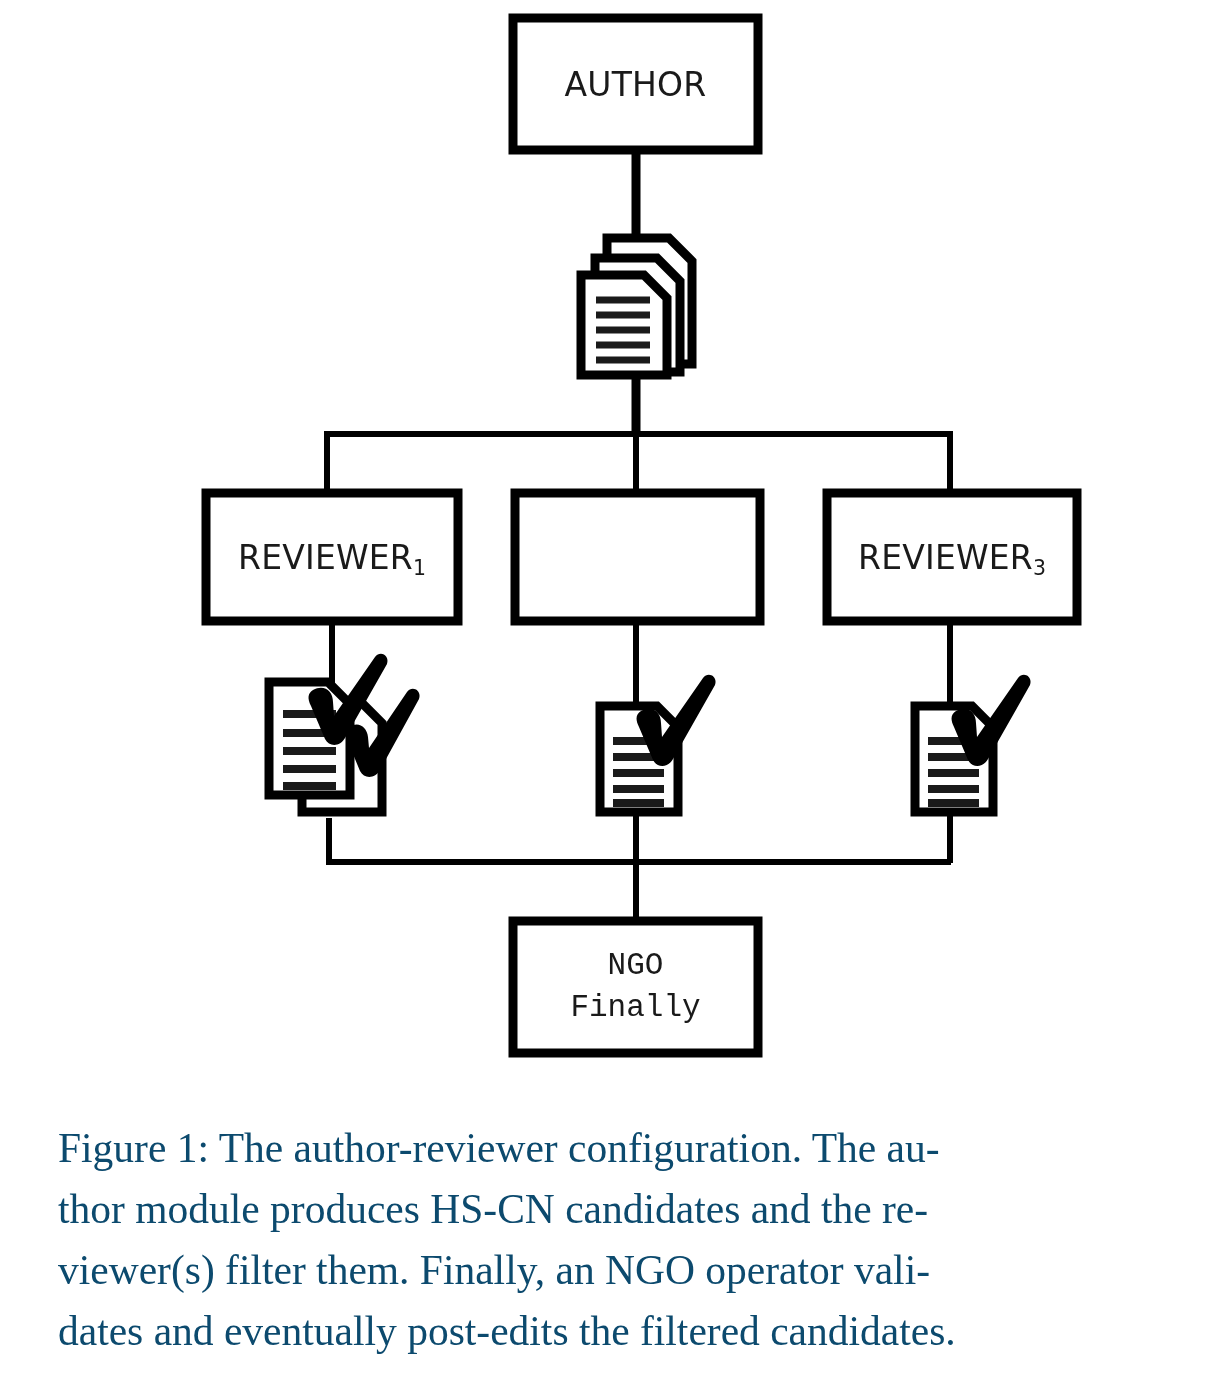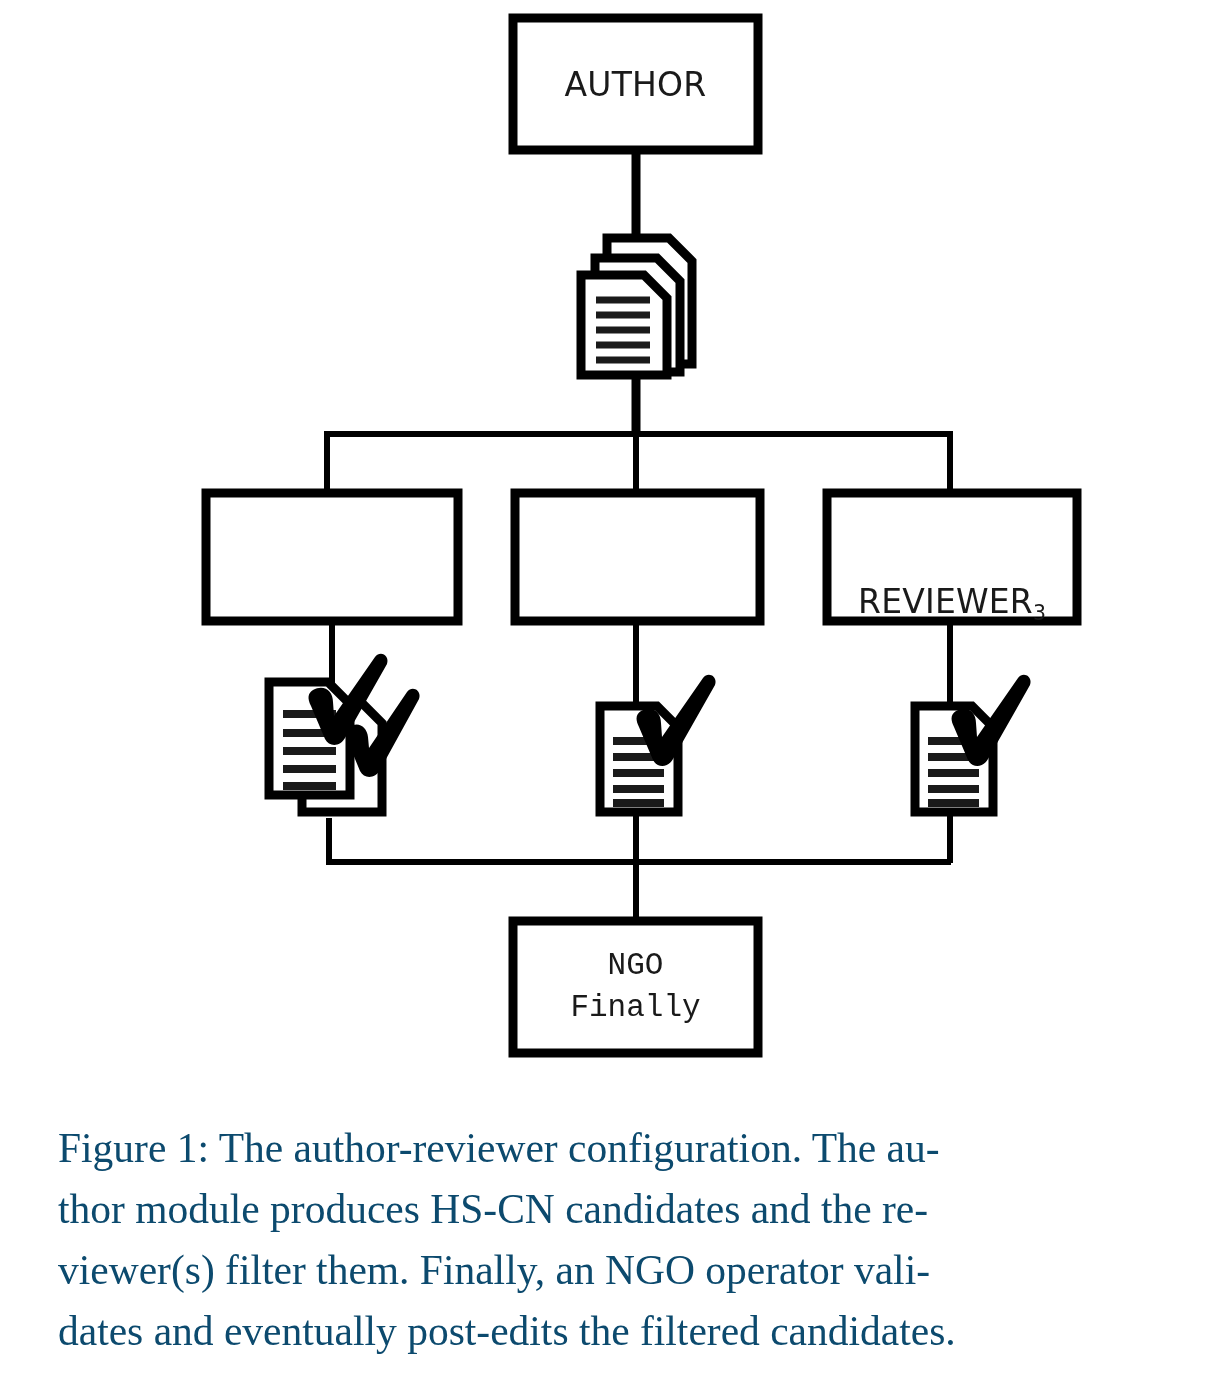--- a/index.html
+++ b/index.html
@@ -181,23 +181,26 @@
           <line x1="898" y1="803" x2="949" y2="803"></line>
         </g>
         <path d="M 926 711 C 937 705 946 712 946 723 L 947 737 L 988 678 C 993 671 1003 676 1000 685 L 958 759 C 953 768 942 768 938 760 L 924 727 C 920 719 921 714 926 711 Z" fill="#000000"></path>
       </g>
     </svg>
 
     <div class="node-label single" style="left:483px; top:18px; width:245px; height:132px;">
       <span>AUTHOR</span>
     </div>
 
-
-
-    <div class="node-label single" style="left:797px; top:493px; width:250px; height:128px;align-items:flex-end;">
+    <div class="node-label single" style="left:176px; top:493px; width:252px; height:128px;">
+      <span><span>REVIEWER</span><sub>1</sub></span>
+    </div>
+
+
+    <div class="node-label single" style="left:797px; top:493px; width:250px; height:128px;">
       <span><span>REVIEWER</span><sub>3</sub></span>
     </div>
 
     <div class="node-label two-line" style="left:483px; top:921px; width:245px; height:132px;font-family:Liberation Mono, monospace;">
       <span>NGO</span>
       <span>Finally</span>
     </div>
   </div>
 
   <div id="caption">

